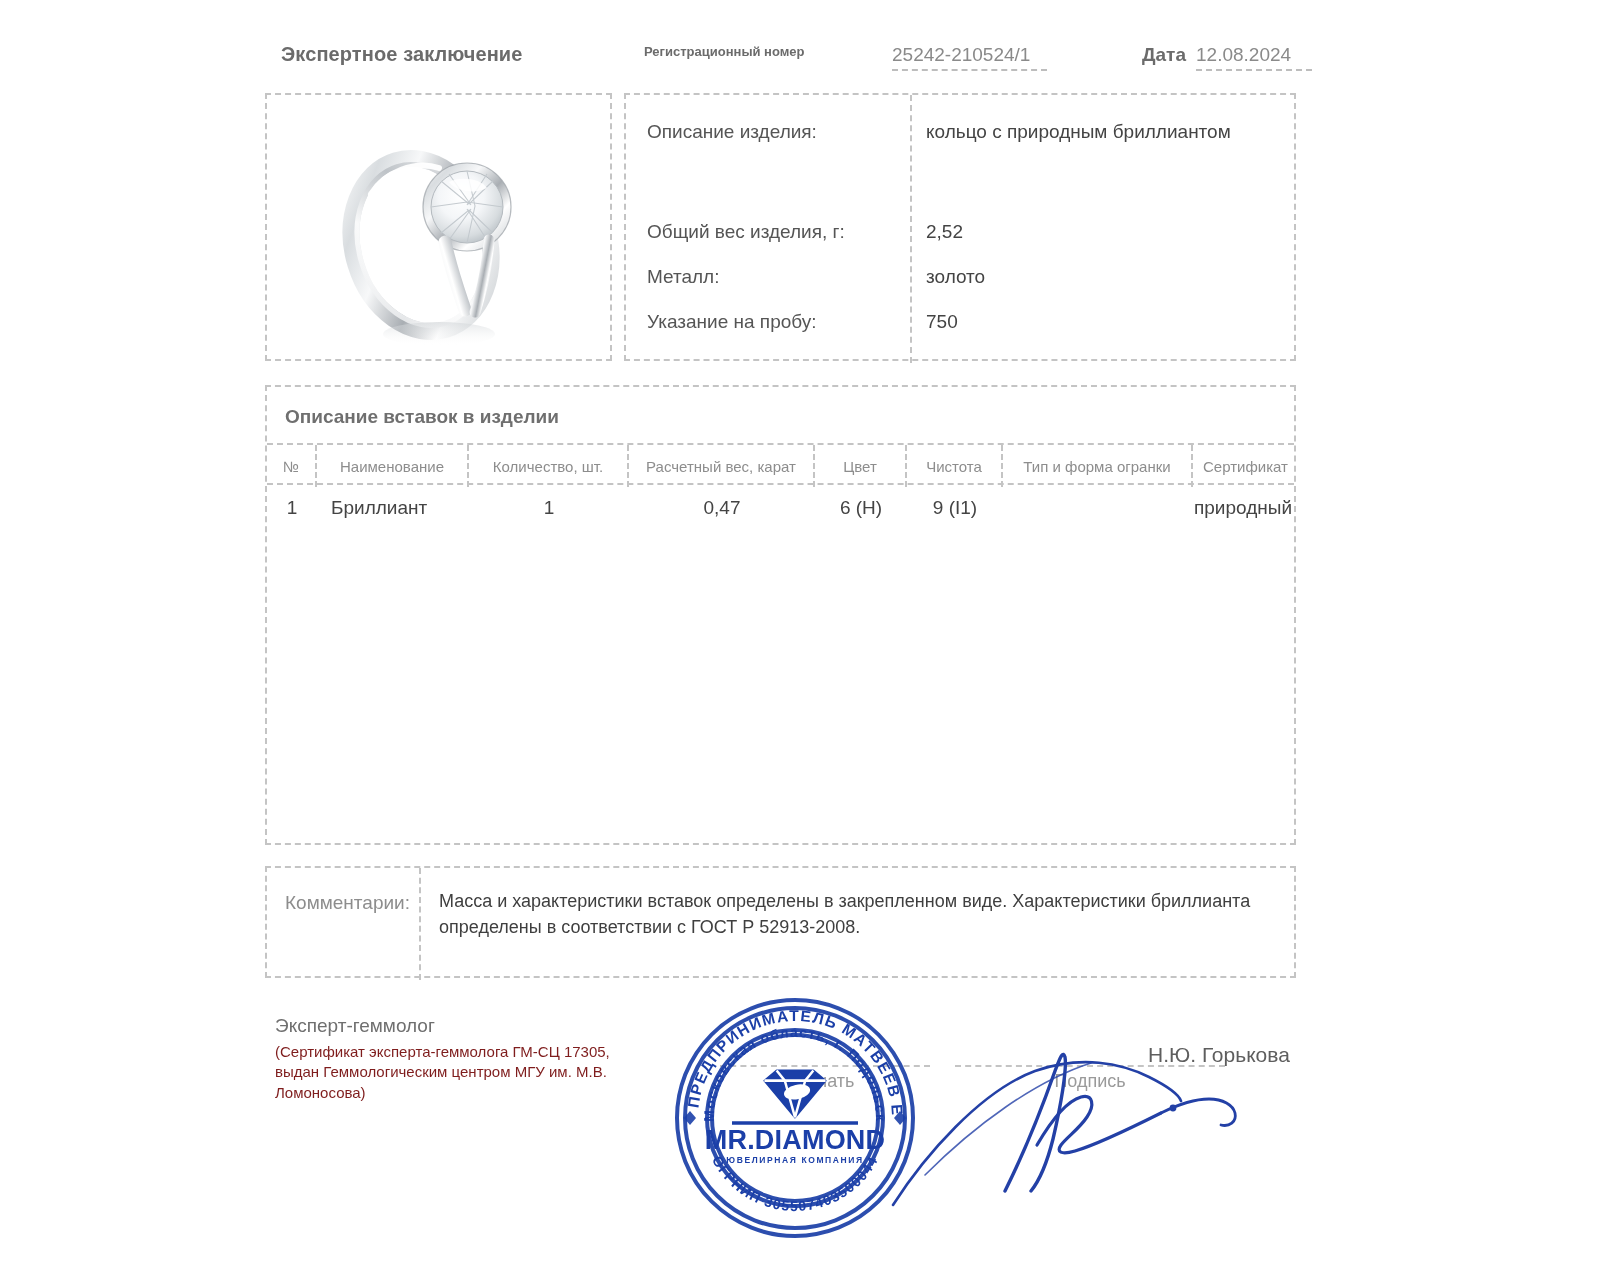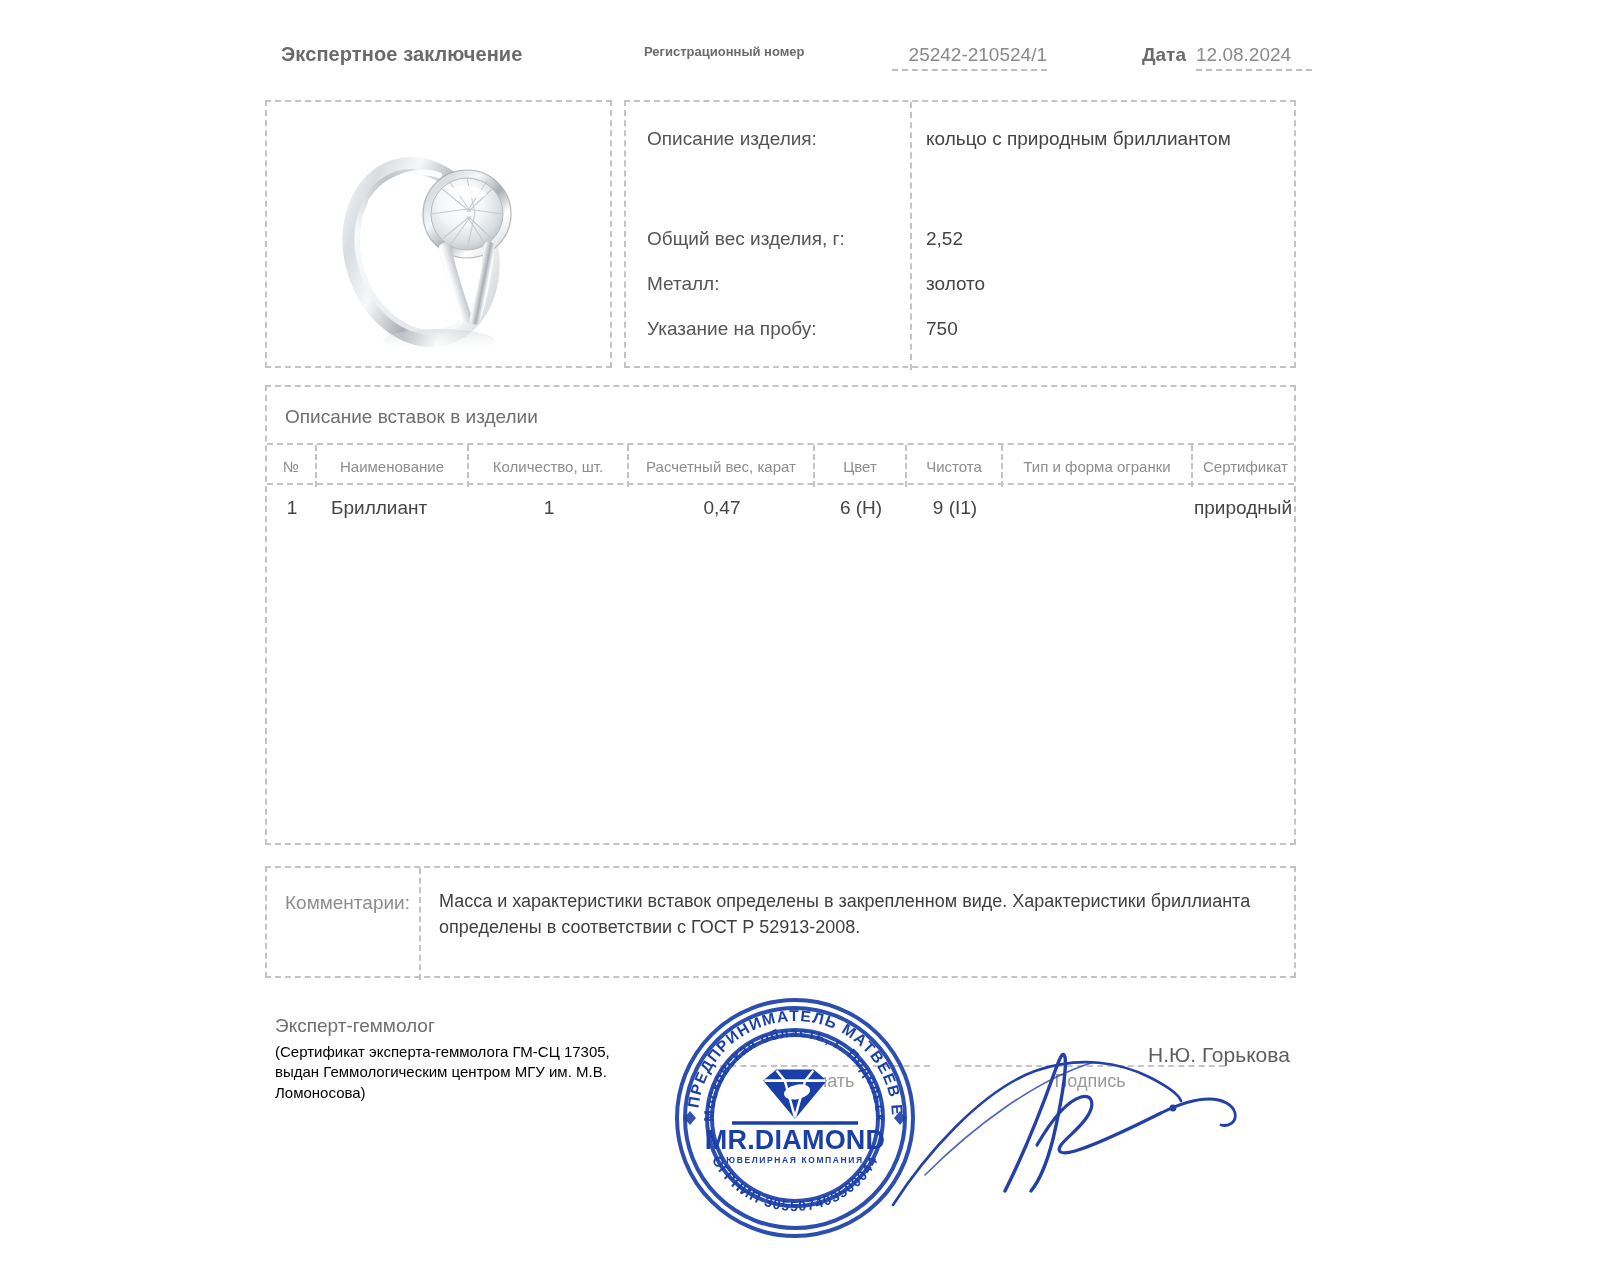--- a/index.html
+++ b/index.html
@@ -32,38 +32,37 @@
   .hdr-reg-label {
     position: absolute; left: 363px; top: 4px;
     font-size: 13px; font-weight: bold; color: #6b6b6b;
   }
   .hdr-reg-value {
     position: absolute; left: 611px; top: 4px;
     width: 155px;
     font-size: 19px; color: #8a8a8a;
     border-bottom: 2px dashed #bdbdbd;
     padding-bottom: 3px;
-    text-align: right;
   }
   .hdr-date-label {
     position: absolute; left: 861px; top: 4px;
     font-size: 19px; font-weight: bold; color: #6b6b6b;
   }
   .hdr-date-value {
     position: absolute; left: 915px; top: 4px;
     width: 116px;
     font-size: 19px; color: #8a8a8a;
     border-bottom: 2px dashed #bdbdbd;
     padding-bottom: 3px;
   }
 
   
   .top-row {
     position: absolute;
-    left: 265px; top: 100px;
+    left: 265px; top: 93px;
     width: 1031px; height: 268px; text-align: right;
   }
   .photo-box {
     position: absolute; left: 0; top: 0;
     width: 347px; height: 268px;
     border: 2px dashed #c4c4c4;
     overflow: hidden;
   }
   .photo-box svg { position: absolute; left: 50%; top: 50%; transform: translate(-50%,-50%); }
 
@@ -82,21 +81,21 @@
 
   
   .inserts {
     position: absolute;
     left: 265px; top: 385px;
     width: 1031px; height: 460px;
     border: 2px dashed #c4c4c4;
   }
   .inserts-title {
     position: absolute; left: 18px; top: 19px;
-    font-size: 19px; color: #6f6f6f;
+    font-size: 19px; color: #6f6f6f; font-weight: bold;
   }
   .thead {
     position: absolute; left: 0; top: 56px;
     width: 100%; height: 42px;
     border-top: 2px dashed #c4c4c4;
     border-bottom: 2px dashed #c4c4c4;
   }
   .th {
     position: absolute; top: 0; height: 42px;
     display: flex; align-items: center; justify-content: center;
@@ -142,21 +141,21 @@
     left: 265px; top: 1005px;
     width: 1031px; height: 230px;
   }
   .expert-title {
     position: absolute; left: 10px; top: 10px;
     font-size: 19px; color: #6f6f6f;
   }
   .expert-cert {
     position: absolute; left: 10px; top: 37px;
     width: 380px;
-    font-size: 15px; color: #000000; line-height: 1.35;
+    font-size: 15px; color: #7f1d1d; line-height: 1.35;
   }
 
   .stamp-slot {
     position: absolute; left: 455px; top: 60px;
     width: 210px; height: 0;
     border-top: 2px dashed #c4c4c4;
   }
   .stamp-slot-label {
     position: absolute; left: 455px; top: 66px;
     width: 210px; text-align: center;

